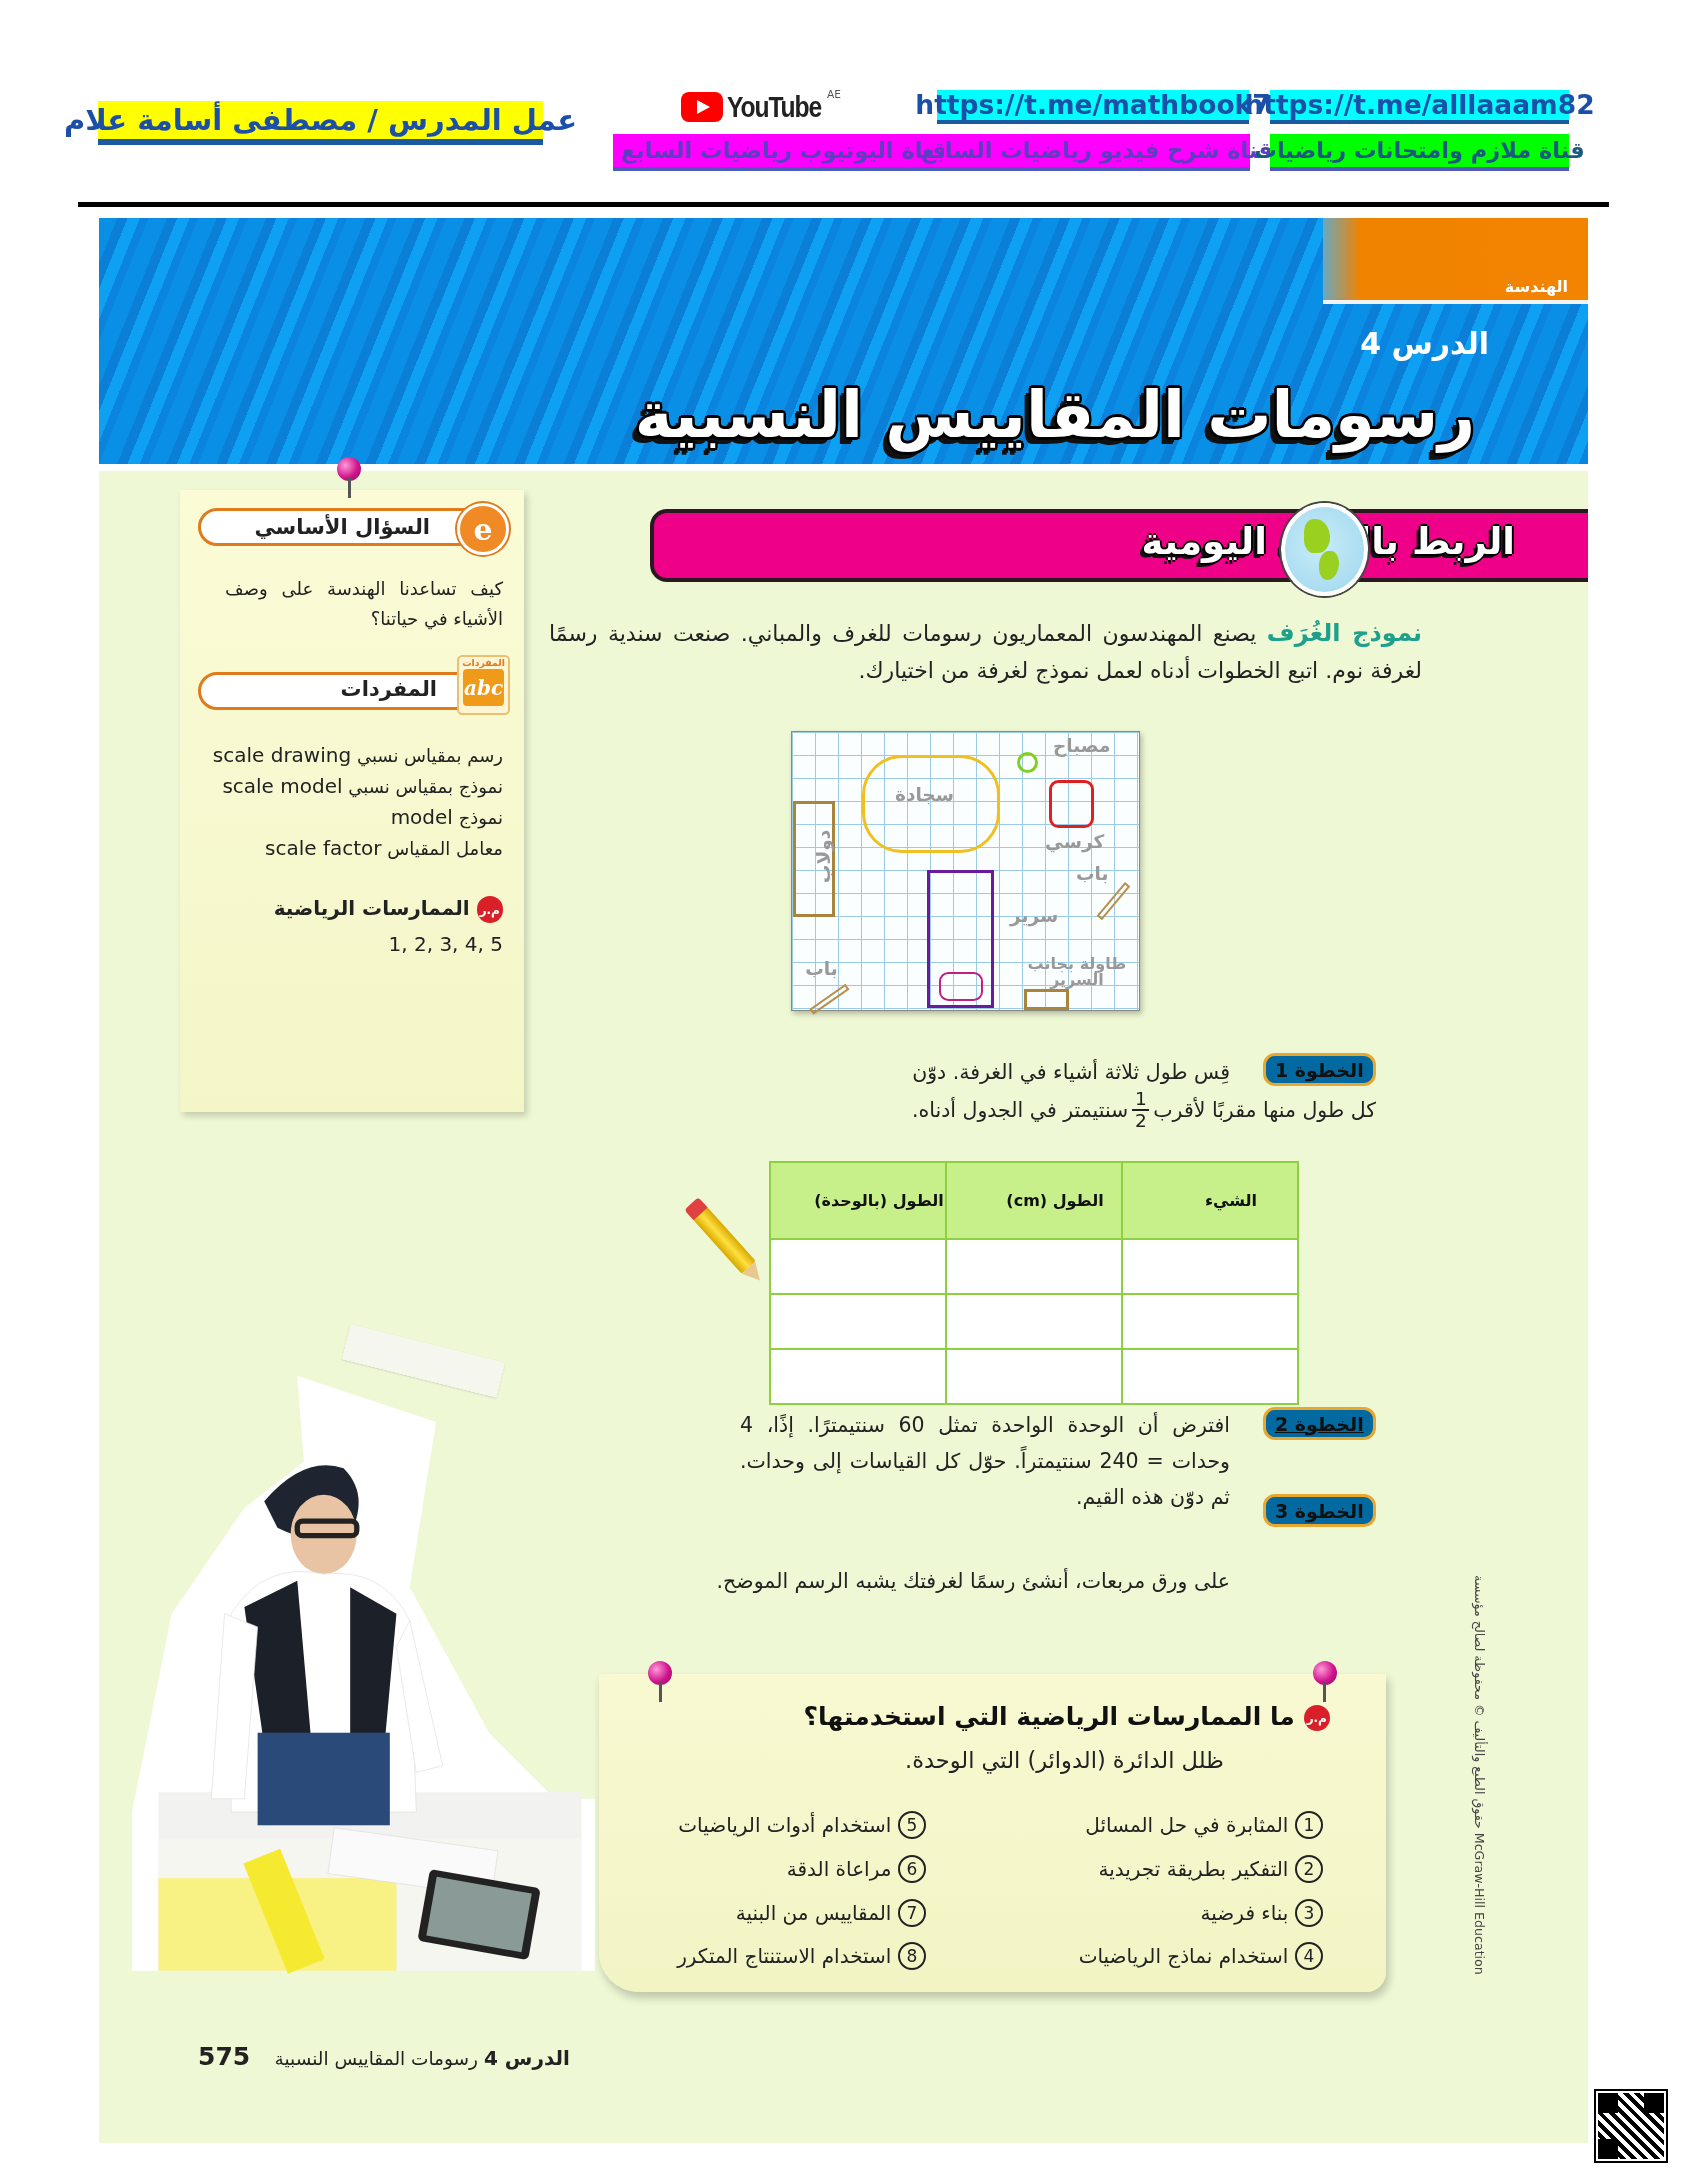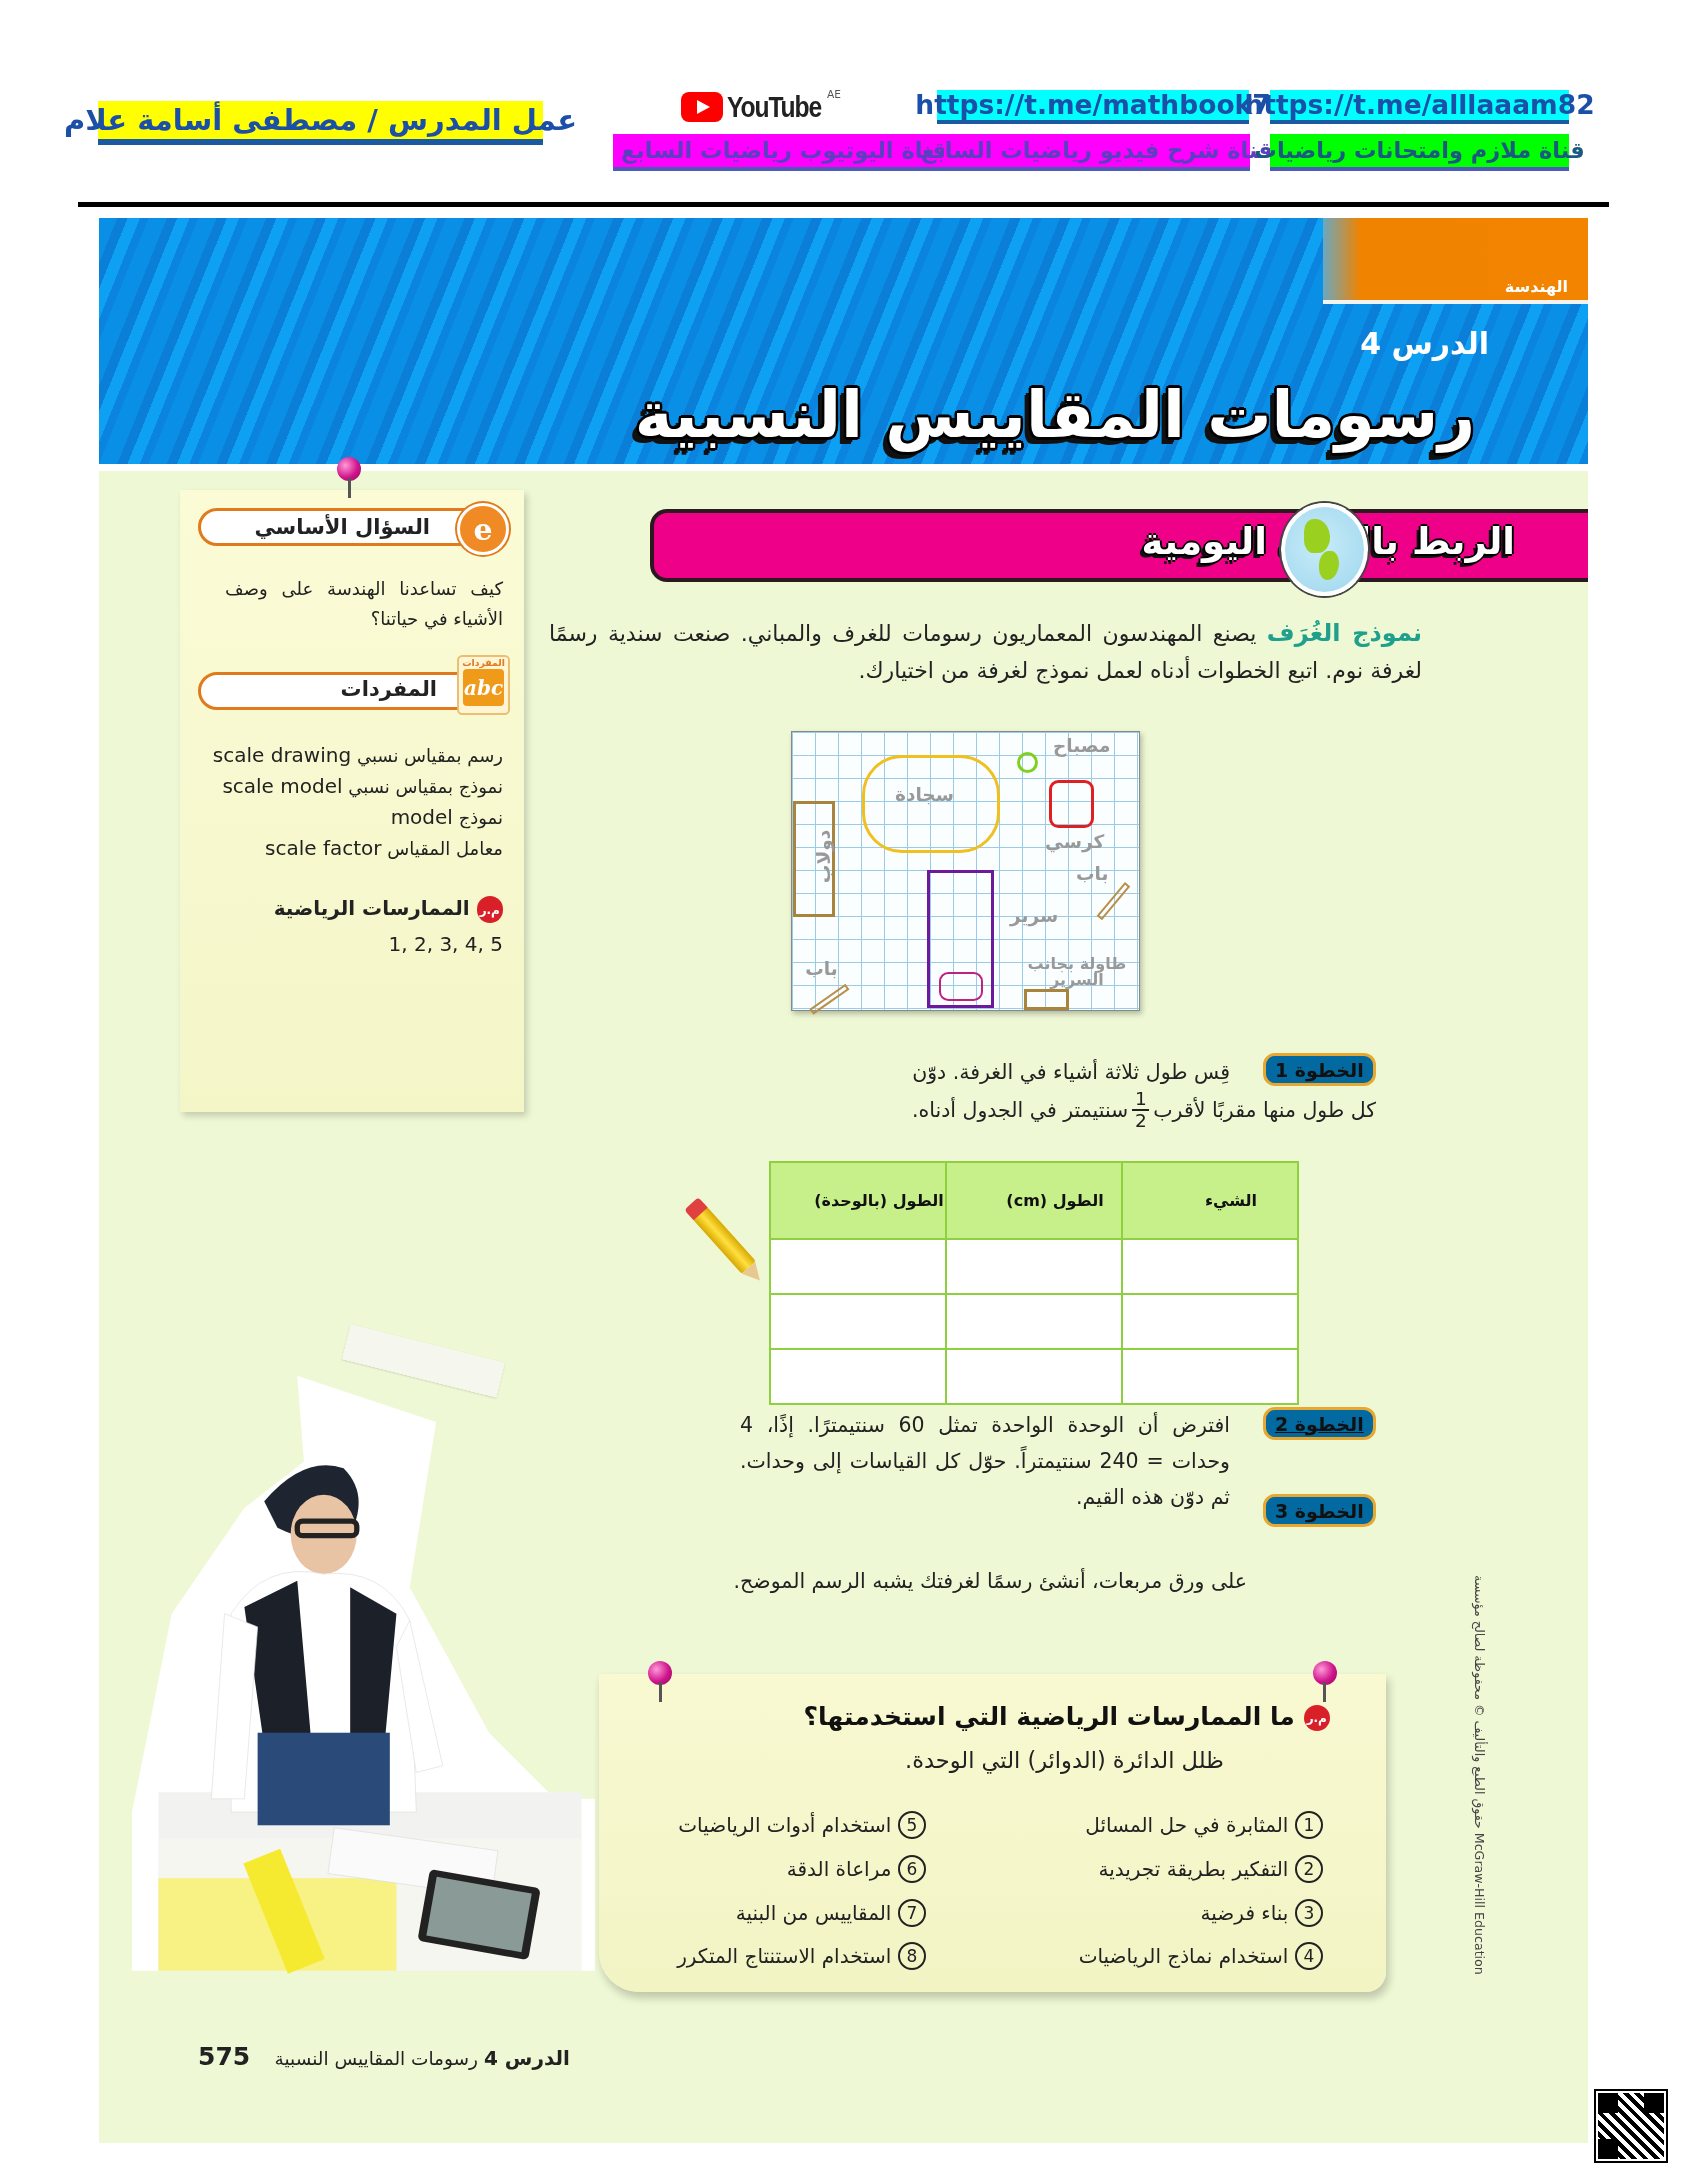--- a/index.html
+++ b/index.html
@@ -217,21 +217,21 @@
       <td></td>
       <td></td>
     </tr>
   </tbody>
 </table>
 
 <div class="stepbadge" style="right:311px;top:1407px;text-decoration:underline;">الخطوة 2</div>
 <div class="steptext" style="right:457px;top:1407px;width:490px;line-height:36px;text-align:justify;">افترض أن الوحدة الواحدة تمثل 60 سنتيمترًا. إذًا، 4 وحدات = 240 سنتيمتراً. حوّل كل القياسات إلى وحدات. ثم دوّن هذه القيم.</div>
 
 <div class="stepbadge" style="right:311px;top:1494px;margin-left:12px;">الخطوة 3</div>
-<div class="steptext" style="right:440px;top:1565px;white-space:nowrap;">على ورق مربعات، أنشئ رسمًا لغرفتك يشبه الرسم الموضح.</div>
+<div class="steptext" style="right:457px;top:1565px;white-space:nowrap;">على ورق مربعات، أنشئ رسمًا لغرفتك يشبه الرسم الموضح.</div>
 
 <div class="abs pnote"></div>
 <div class="abs pin" style="left:648px;top:1661px;"></div>
 <div class="abs pinstem" style="left:659px;top:1682px;"></div>
 <div class="abs pin" style="left:1313px;top:1661px;"></div>
 <div class="abs pinstem" style="left:1323px;top:1682px;"></div>
 
 <div class="abs ptitle">
   <span class="mp">م.ر</span>
   <span>ما الممارسات الرياضية التي استخدمتها؟</span>

